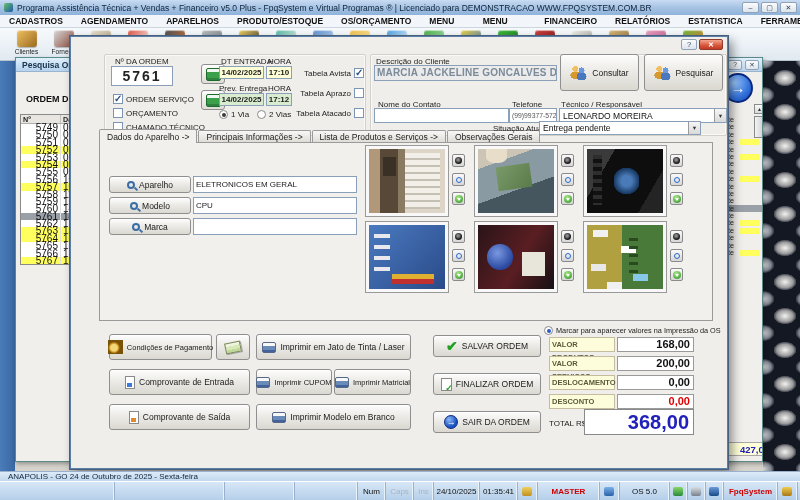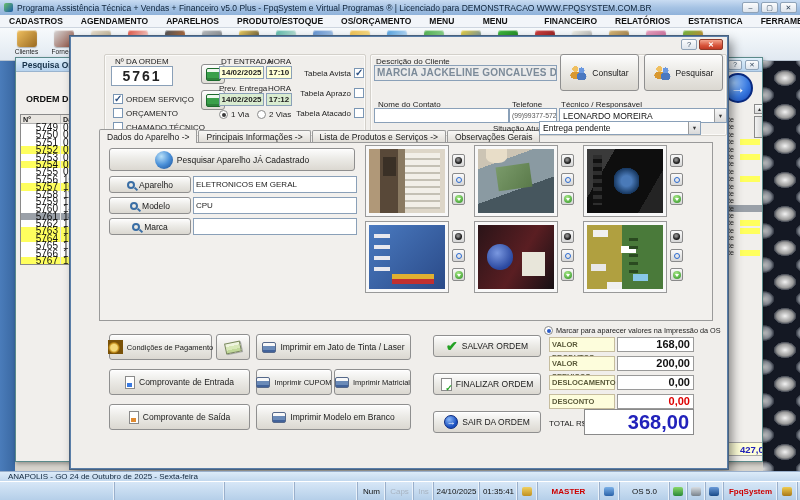--- a/index.html
+++ b/index.html
@@ -605,24 +605,20 @@
         <span class="tab">Observações Gerais</span>
       </div>
     <span class="lbl" style="left:422px;top:87px">Situação Atual:</span>
     <div class="combo" style="left:468px;top:84px;width:162px;height:14px">
       <span class="cval">Entrega pendente</span>
       <span class="carrow">▼</span>
     </div>
 
     <div id="panel"></div>
 
-    <div class="btn big-btn" id="search-ap">
-      <span class="ic-sphere"></span>
-      <span>Pesquisar Aparelho JÁ Cadastrado</span>
-    </div>
 
     <div id="app-rows">
 
         <div class="app-row">
           <div class="btn app-btn">
             <span class="ic-mag"></span>
             <span>Aparelho</span>
           </div>
           <div class="fld app-fld">
             <span>ELETRONICOS EM GERAL</span>

